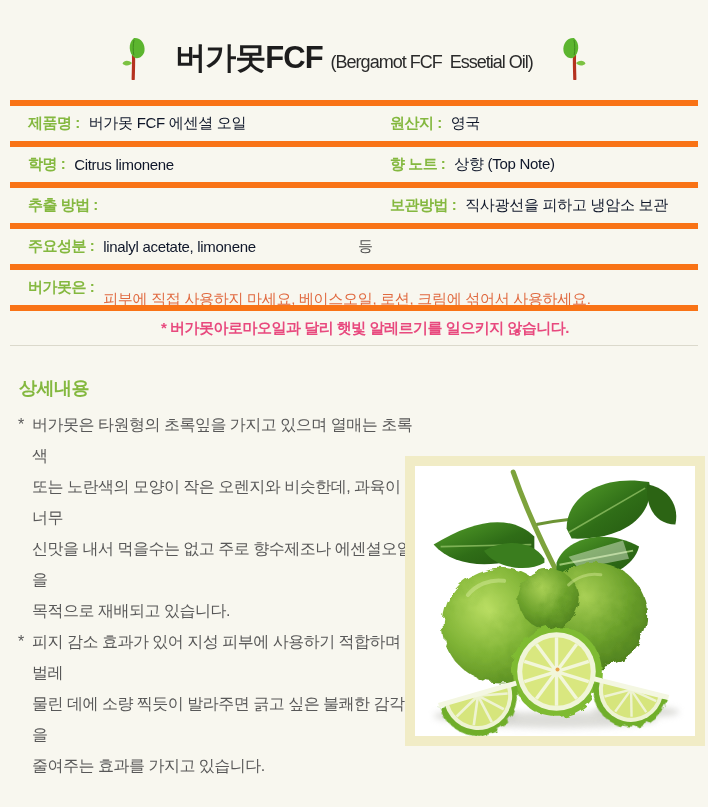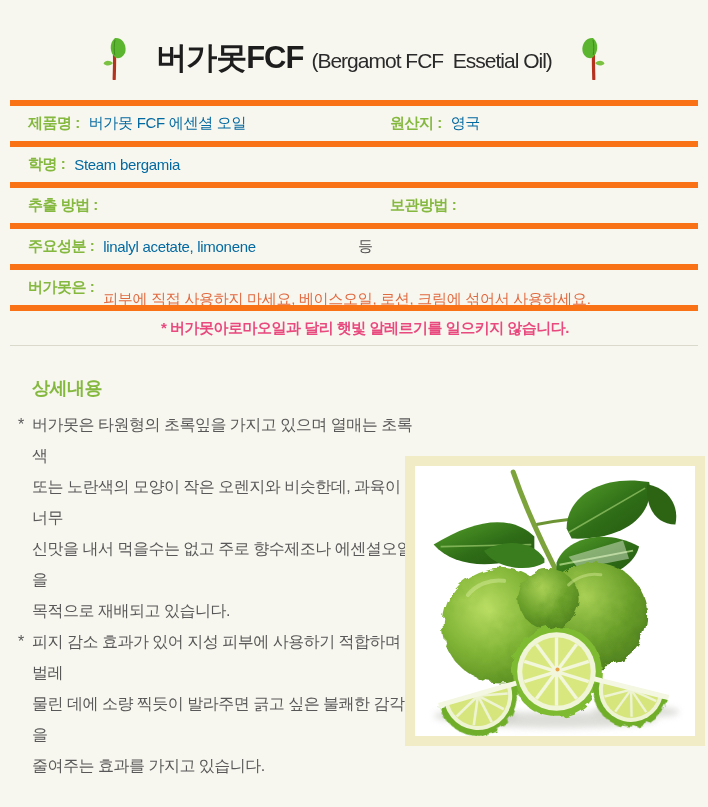--- a/index.html
+++ b/index.html
@@ -12,48 +12,48 @@
   .page { position:relative; width:708px; height:807px; background:#f8f7ef; overflow:hidden; }
 
   
   .title-bar {
     height:100px;
     display:flex; align-items:center; justify-content:center;
     gap:28px; padding-top:16px;
   }
   .title-text { display:flex; align-items:baseline; gap:8px; white-space:pre; }
   .title-ko { font-size:31px; font-weight:bold; color:#1d1d1d; letter-spacing:-1px; }
-  .title-en { font-size:21px; font-weight:500; color:#2a2a2a; letter-spacing:-1px; }
+  .title-en { font-size:18px; font-weight:500; color:#2a2a2a; letter-spacing:-1px; }
   .sapling { width:26px; height:44px; flex:0 0 auto; }
 
   
   .info-table { margin:0 10px; }
   .info-row {
     position:relative;
     height:41px;
     border-top:6px solid #f97316;
     display:flex; align-items:center;
     padding-left:18px;
     font-size:15px;
   }
   .info-row:last-child { border-bottom:1px solid #dbd9cc; }
   .cell { display:flex; align-items:center; }
   .cell-left { width:362px; flex:0 0 362px; }
   .lbl { color:#84b83f; font-weight:bold; letter-spacing:-0.5px; }
-  .val { color:#0369a1; margin-left:9px; letter-spacing:-0.3px; }
+  .val { color:#0f172a; margin-left:9px; letter-spacing:-0.3px; }
   .val-warning { color:#e06a40;margin-top:24px; }
   .etc-val { position:absolute; left:348px; color:#4d4d4d; }
   .note-row { color:#e8497e; font-weight:bold; letter-spacing:-0.5px;justify-content:center; }
   .note-row .note-text { padding-left:4px; }
 
   
   .details { padding:0 18px; margin-top:30px; }
   .details-heading {
     font-size:18px; font-weight:bold; color:#84b83f;
-    letter-spacing:-0.5px; margin-left:14px;
+    letter-spacing:-0.5px; margin-left:1px;
   }
   .details-body { margin-top:9px; width:398px; }
   .para { display:flex; font-size:16px; line-height:31px; color:#585858; }
   .para .star { flex:0 0 14px; color:#585858; }
   .para .para-text { white-space:pre-line; letter-spacing:-0.5px; }
 
   
   .photo-box {
     position:absolute; left:405px; top:456px;
     width:300px; height:290px;
@@ -95,31 +95,36 @@
       </div>
       <div class="cell">
         <span class="lbl">원산지 :</span>
         <span class="val">영국</span>
       </div>
     </div>
 
     <div class="info-row">
       <div class="cell cell-left">
         <span class="lbl">학명 :</span>
-        <span class="val">Steam bergamia</span>
+        <span class="val">Citrus limonene</span>
+      </div>
+      <div class="cell">
+        <span class="lbl">향 노트 :</span>
+        <span class="val">상향 (Top Note)</span>
       </div>
     </div>
 
 
     <div class="info-row">
       <div class="cell cell-left">
         <span class="lbl">추출 방법 :</span>
       </div>
       <div class="cell">
         <span class="lbl">보관방법 :</span>
+        <span class="val">직사광선을 피하고 냉암소 보관</span>
       </div>
     </div>
 
     <div class="info-row">
       <div class="cell cell-left">
         <span class="lbl">주요성분 :</span>
         <span class="val">linalyl acetate, limonene</span>
       </div>
       <span class="etc-val">등</span>
     </div>

